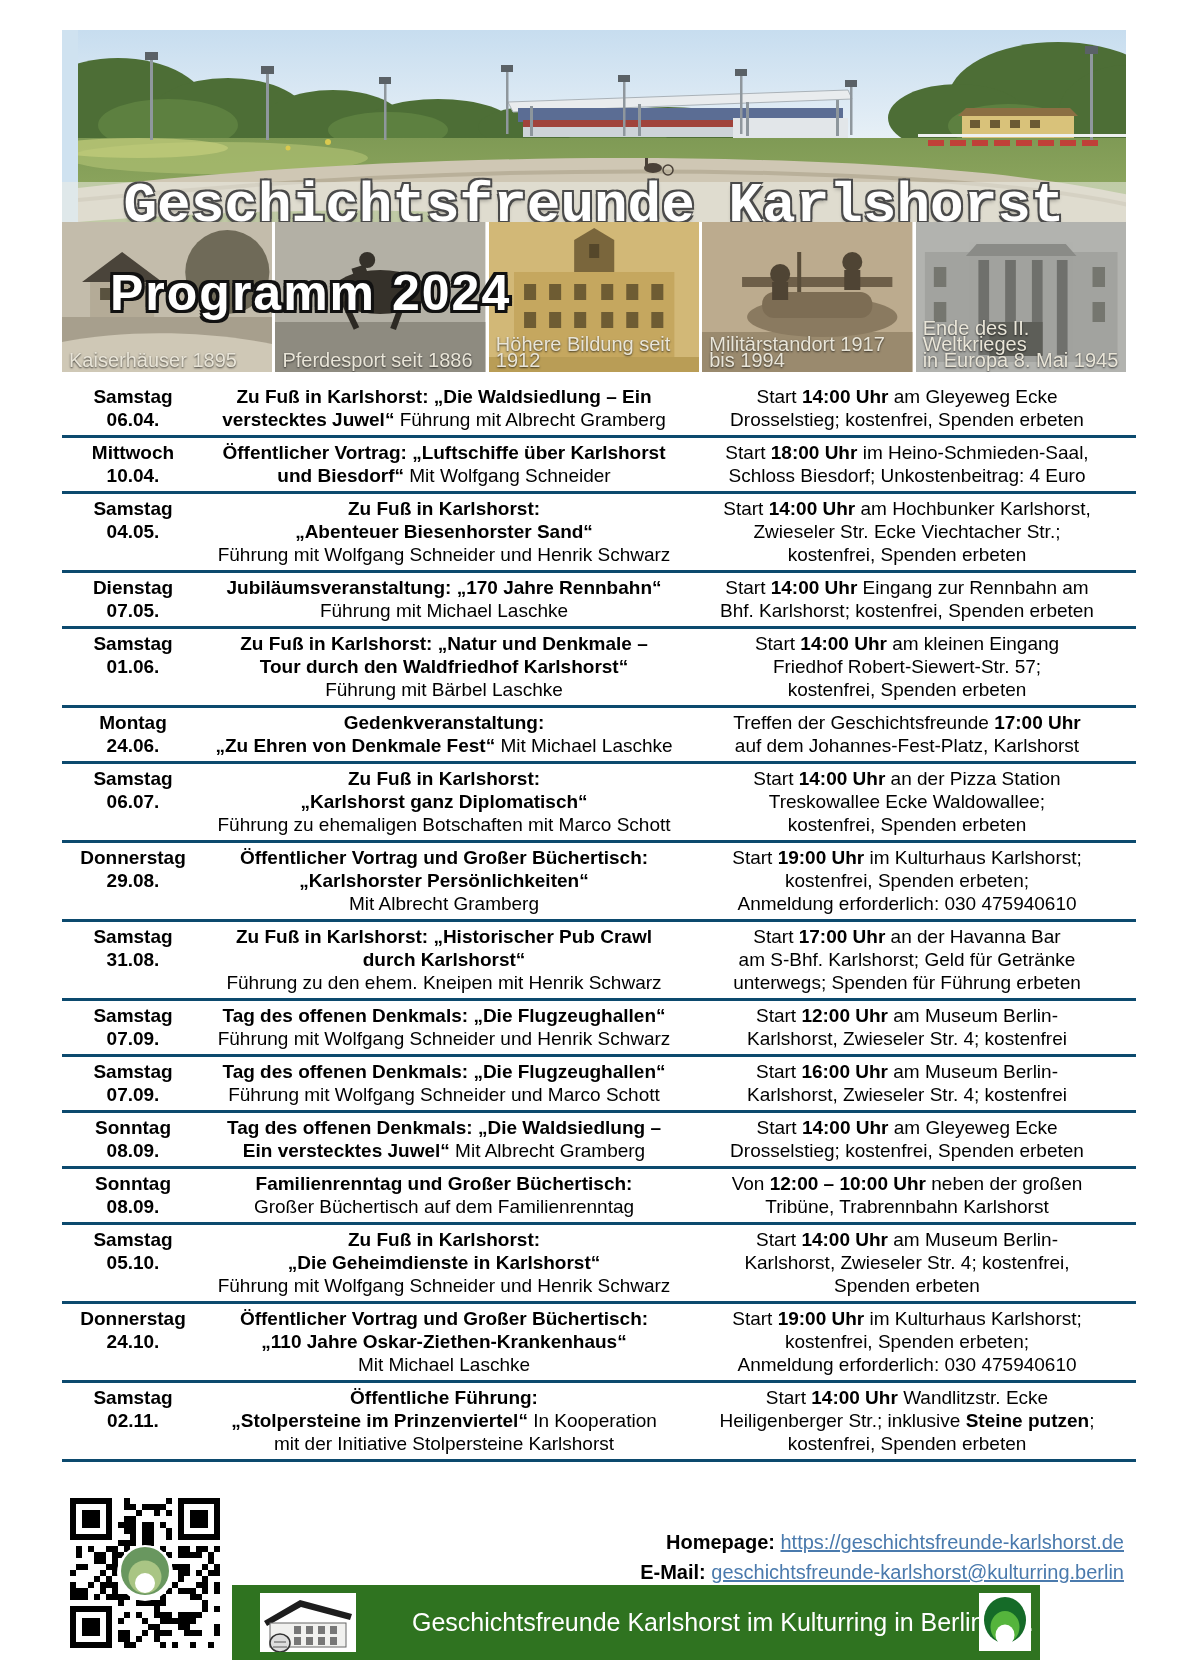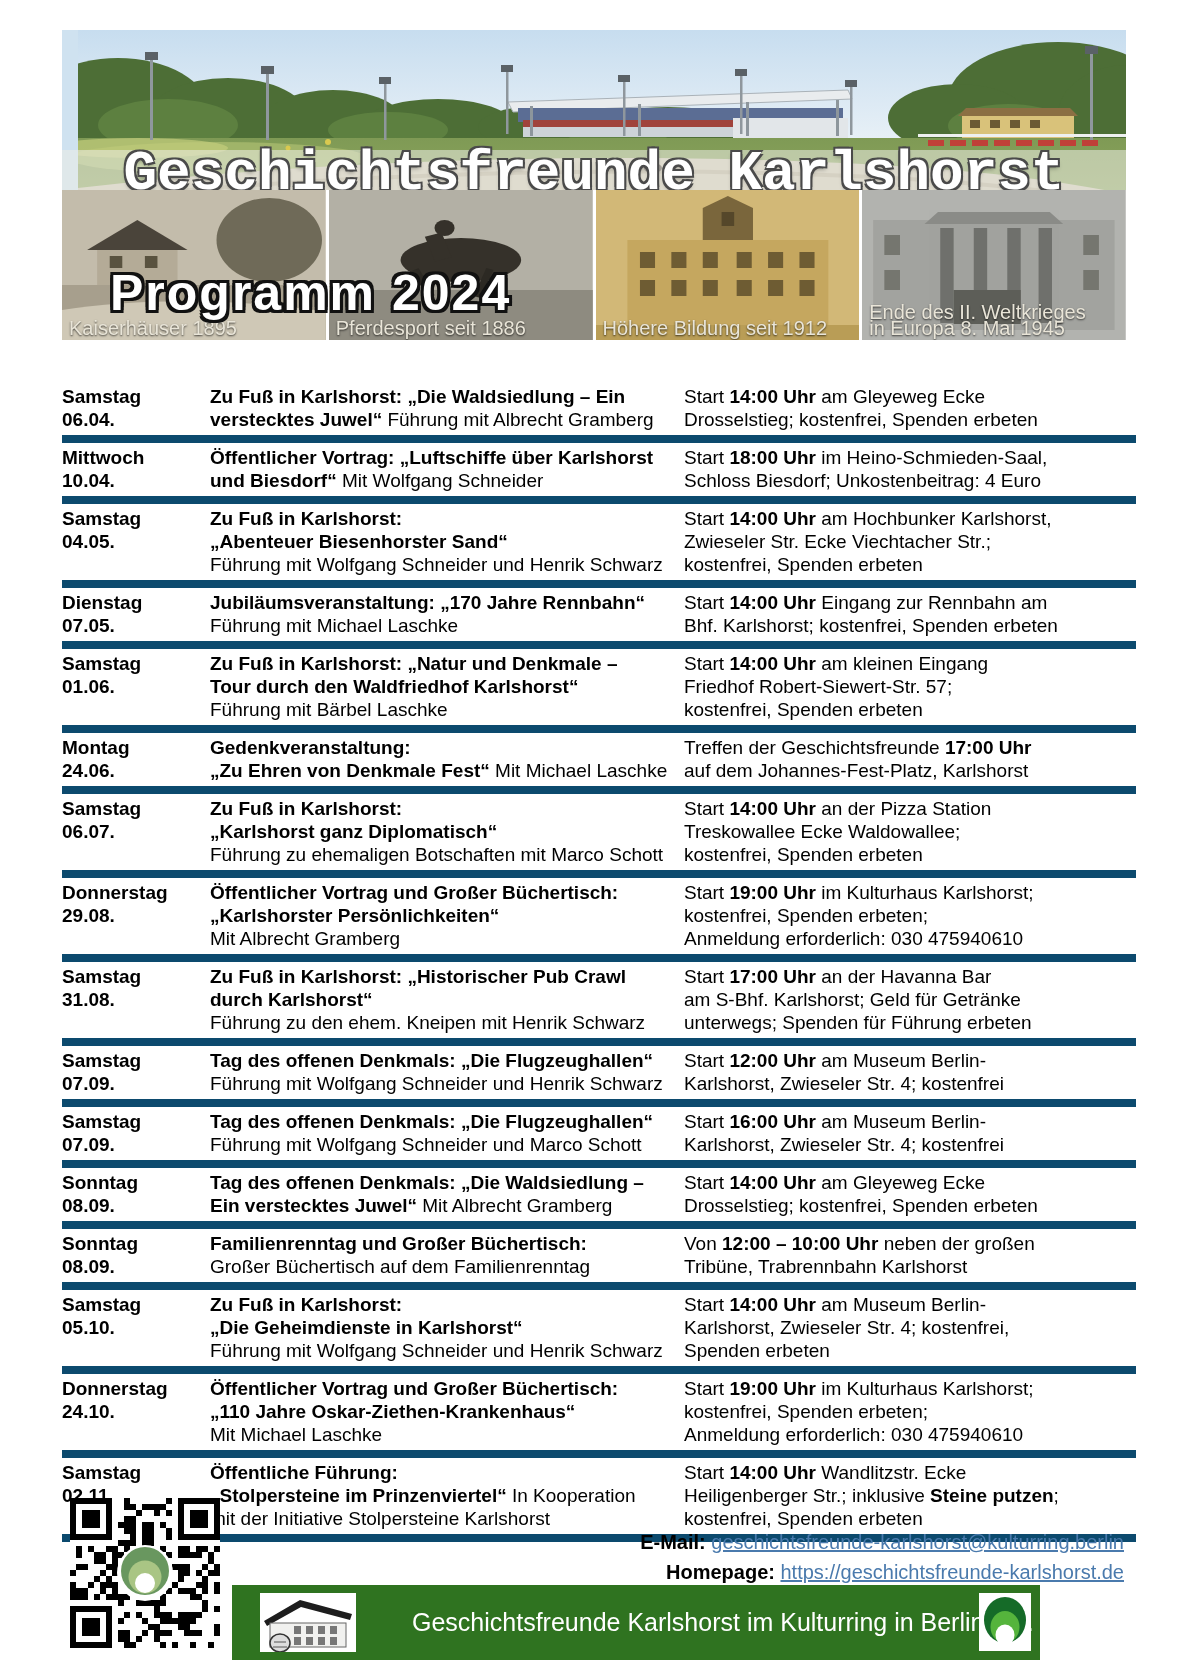--- a/index.html
+++ b/index.html
@@ -5,21 +5,21 @@
 <style>
   html,body{margin:0;padding:0;}
   body{
     width:1188px;height:1678px;position:relative;background:#fff;
     font-family:"Liberation Sans",sans-serif;color:#000;overflow:hidden;
   }
   .page{position:absolute;left:62px;top:0;width:1064px;}
 
   
   .hero{margin-top:30px;position:relative;height:342px;}
-  .panorama{position:relative;height:160px;overflow:hidden;background:#cfe2f0;padding-left:16px;}
+  .panorama{position:relative;height:192px;overflow:hidden;background:#cfe2f0;padding-left:16px;}
   .panorama svg{display:block;}
   .title-band{
     position:absolute;left:0;right:0;bottom:0;height:40px;
     background:rgba(236,236,230,.55);
     display:flex;align-items:flex-end;justify-content:center;overflow:visible;
   }
   .org-title{
     font-family:"Liberation Mono","DejaVu Sans Mono",monospace;
     font-weight:bold;font-size:56px;line-height:44px;color:#fff;white-space:nowrap;
     text-shadow:-2px -2px 0 #4a4a4a,2px -2px 0 #4a4a4a,-2px 2px 0 #4a4a4a,2px 2px 0 #4a4a4a,0 3px 4px rgba(0,0,0,.35);
@@ -34,22 +34,22 @@
   }
   .program-title{
     position:absolute;left:48px;top:234px;
     font-size:50px;font-weight:bold;color:#fff;letter-spacing:2px;white-space:nowrap;
     text-shadow:-3px -3px 0 #111,3px -3px 0 #111,-3px 3px 0 #111,3px 3px 0 #111,-3px 0 0 #111,3px 0 0 #111,0 -3px 0 #111,0 3px 0 #111;
   }
 
   
   table.events{width:100%;border-collapse:collapse;margin-top:10px;table-layout:fixed;}
   table.events td{
-    vertical-align:top;border-bottom:8px solid #0c4a6e;
-    font-size:19px;line-height:23px;padding:3px 6px 4px 0;white-space:pre-line;
+    vertical-align:top;border-bottom:3px solid #0c4a6e;
+    font-size:19px;line-height:23px;padding:3px 6px 4px 0;white-space:pre-line;text-align:center;
   }
   td.date{width:142px;font-weight:bold;padding-left:14px;font-size:20px;}
   td.desc{width:468px;}
   td.loc{width:446px;}
   td .big{font-size:19px;}
 
   
   .footer{position:absolute;left:62px;top:1495px;width:1064px;height:172px;}
   .qr{position:absolute;left:8px;top:3px;width:150px;height:150px;}
   .contact{position:absolute;right:2px;top:32px;text-align:right;font-size:20px;line-height:30px;}
@@ -219,20 +219,35 @@
             <rect x="35" y="90" width="12" height="16"></rect>
               <rect x="60" y="90" width="12" height="16"></rect>
               <rect x="85" y="90" width="12" height="16"></rect>
             <rect x="112" y="90" width="12" height="16"></rect>
               <rect x="137" y="90" width="12" height="16"></rect>
               <rect x="162" y="90" width="12" height="16"></rect>
           </g>
           <rect y="135" width="210" height="15" fill="#b99d56"></rect>
         </svg>
         <span class="caption">Höhere Bildung seit 1912</span>
+      </div>
+      <div class="photo">
+        <svg viewBox="0 0 210 150" preserveAspectRatio="none">
+          <rect width="210" height="150" fill="#bcab8e"></rect>
+          <rect y="110" width="210" height="40" fill="#9a8a6e"></rect>
+          <ellipse cx="120" cy="95" rx="75" ry="20" fill="#8a7a60"></ellipse>
+          <rect x="40" y="55" width="150" height="10" fill="#6e5f49"></rect>
+          <rect x="60" y="70" width="110" height="26" rx="12" fill="#7d6d54"></rect>
+          <circle cx="78" cy="52" r="10" fill="#4f4434"></circle>
+            <rect x="70" y="60" width="16" height="18" fill="#4f4434"></rect>
+          <circle cx="150" cy="40" r="10" fill="#4f4434"></circle>
+            <rect x="142" y="48" width="16" height="20" fill="#4f4434"></rect>
+          <rect x="95" y="30" width="4" height="40" fill="#594d3a"></rect>
+        </svg>
+        <span class="caption">Militärstandort 1917 bis 1994</span>
       </div>
       <div class="photo">
         <svg viewBox="0 0 236 150" preserveAspectRatio="none">
           <rect width="236" height="150" fill="#b2b3af"></rect>
           <rect x="10" y="30" width="216" height="110" fill="#a2a39f"></rect>
           <rect x="60" y="20" width="116" height="120" fill="#97989402"></rect>
           <polygon points="56,34 180,34 168,22 68,22" fill="#8a8b87"></polygon>
           <g fill="#6f706c">
             <rect x="70" y="38" width="12" height="95"></rect>
               <rect x="100" y="38" width="12" height="95"></rect>
@@ -597,26 +612,26 @@
         <rect x="6" y="114" width="30" height="30" fill="#fff"></rect>
         <rect x="12" y="120" width="18" height="18" fill="#000"></rect>
         <circle cx="75" cy="75" r="28" fill="#fff"></circle>
         <circle cx="75" cy="73" r="24" fill="#69975f"></circle>
         <circle cx="75" cy="79" r="16.5" fill="#a9c584"></circle>
         <circle cx="75" cy="85" r="10" fill="#fff"></circle>
       </svg></div>
 
   <div class="contact">
     <div>
+      <b>Homepage:</b>
+      <a href="#">https://geschichtsfreunde-karlshorst.de</a>
+    </div>
+    <div>
       <b>E-Mail:</b>
       <a href="#">geschichtsfreunde-karlshorst@kulturring.berlin</a>
-    </div>
-    <div>
-      <b>Homepage:</b>
-      <a href="#">https://geschichtsfreunde-karlshorst.de</a>
     </div>
   </div>
 
   <div class="banner">
     <div class="house-box">
       <svg viewBox="0 0 96 59" width="96" height="59">
         <rect width="96" height="59" fill="#fff"></rect>
         <polygon points="4,28 40,7 92,21 90,27 41,14 7,33" fill="#1d1d1d"></polygon>
         <rect x="10" y="30" width="76" height="24" fill="#f1f1ef" stroke="#666" stroke-width="1"></rect>
         <g fill="#777">

